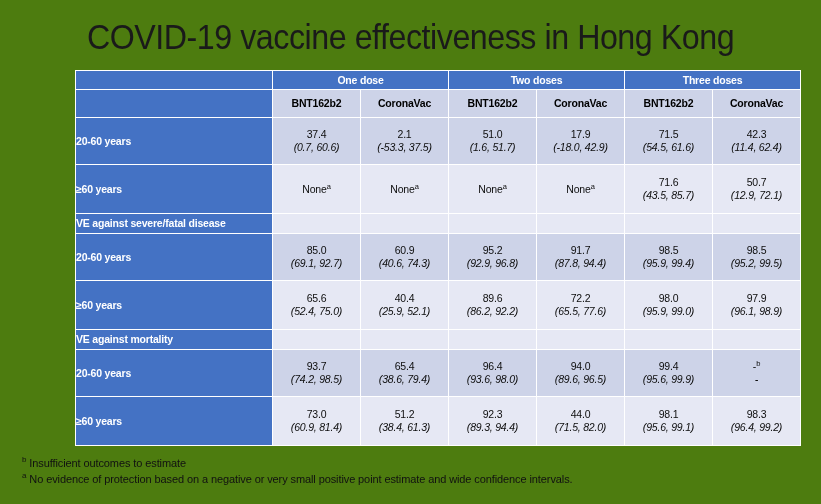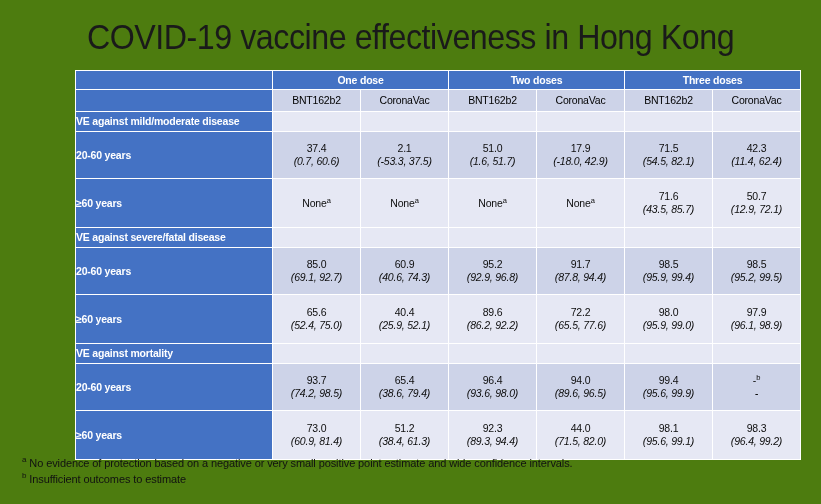--- a/index.html
+++ b/index.html
@@ -74,23 +74,23 @@
     height: 18px;
     font-size: 11px;
     letter-spacing: -0.2px;
   }
   .hdr-blue.empty { background: #4472C4; }
 
   
   .hdr-sub {
     background: #CDD3E8;
     color: #000000;
-    font-weight: normal;
+    font-weight: bold;
     text-align: center;
-    height: 21px;
+    height: 27px;
     font-size: 11px;
     letter-spacing: -0.2px;
   }
   .hdr-sub-label {
     background: #4472C4;
     height: 21px;
   }
 
   
   .sec-label {
@@ -186,50 +186,41 @@
           <th class="hdr-sub-label"></th>
           <th class="hdr-sub">BNT162b2</th>
           <th class="hdr-sub">CoronaVac</th>
           <th class="hdr-sub">BNT162b2</th>
           <th class="hdr-sub">CoronaVac</th>
           <th class="hdr-sub">BNT162b2</th>
           <th class="hdr-sub">CoronaVac</th>
         </tr>
       </thead>
       <tbody id="table-body">
-          <tr>
-            <td class="sec-label">VE against mild/moderate disease</td>
-            <td class="sec-cell"></td>
-            <td class="sec-cell"></td>
-            <td class="sec-cell"></td>
-            <td class="sec-cell"></td>
-            <td class="sec-cell"></td>
-            <td class="sec-cell"></td>
-          </tr>
           <tr class="band-dark r-2060">
             <td class="row-label">20-60 years</td>
             <td class="cell">
               <span class="pt">37.4</span>
               <span class="ci">(0.7, 60.6)</span>
             </td>
             <td class="cell">
               <span class="pt">2.1</span>
               <span class="ci">(-53.3, 37.5)</span>
             </td>
             <td class="cell">
               <span class="pt">51.0</span>
               <span class="ci">(1.6, 51.7)</span>
             </td>
             <td class="cell">
               <span class="pt">17.9</span>
               <span class="ci">(-18.0, 42.9)</span>
             </td>
             <td class="cell">
               <span class="pt">71.5</span>
-              <span class="ci">(54.5, 82.1)</span>
+              <span class="ci">(54.5, 61.6)</span>
             </td>
             <td class="cell">
               <span class="pt">42.3</span>
               <span class="ci">(11.4, 62.4)</span>
             </td>
           </tr>
           <tr class="band-light r-60p">
             <td class="row-label">≥60 years</td>
             <td class="cell">
               <span class="pt">None<sup class="fn">a</sup></span>
@@ -380,17 +371,17 @@
             <td class="cell">
               <span class="pt">98.3</span>
               <span class="ci">(96.4, 99.2)</span>
             </td>
           </tr>
         </tbody>
     </table>
   </div>
 
   <div class="footnotes" id="footnotes">
+      <div class="fnline"><sup>b</sup><span> Insufficient outcomes to estimate</span></div>
       <div class="fnline"><sup>a</sup><span> No evidence of protection based on a negative or very small positive point estimate and wide confidence intervals.</span></div>
-      <div class="fnline"><sup>b</sup><span> Insufficient outcomes to estimate</span></div>
     </div>
 
 </div>
 
 </body></html>

